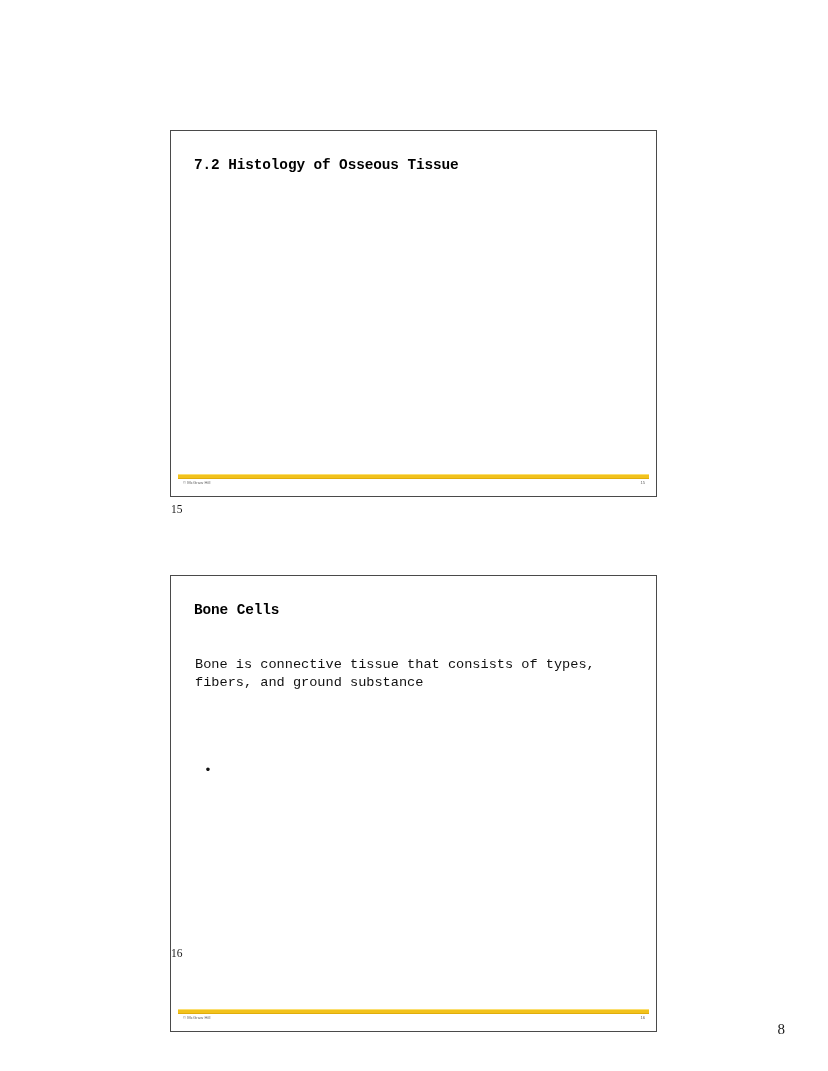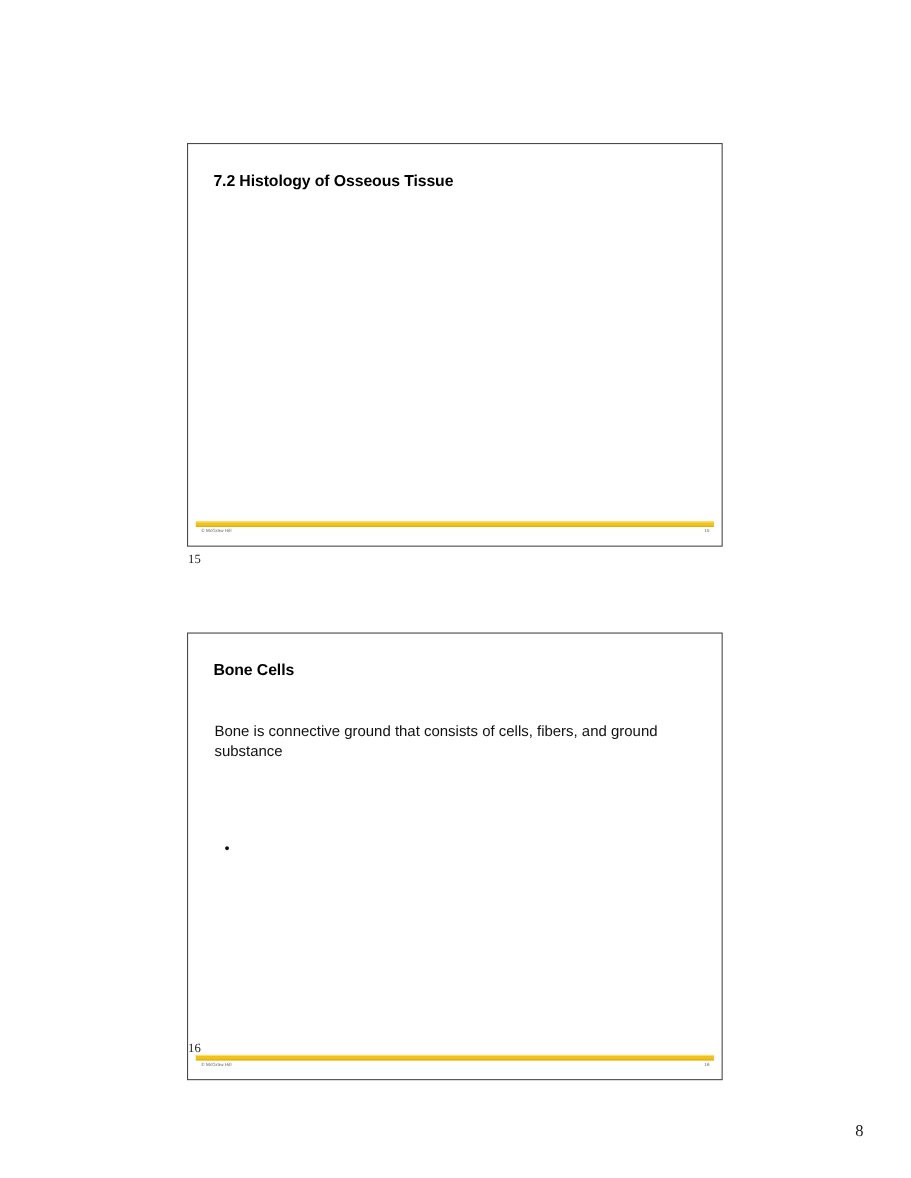--- a/index.html
+++ b/index.html
@@ -25,29 +25,30 @@
   
   .slide {
     position: absolute;
     left: 170px;
     width: 487px;
     background: #ffffff;
     border: 1.4px solid #4a4a4a;
     box-sizing: border-box;
   }
   .slide-1 { top: 130px; height: 367px; }
-  .slide-2 { top: 575px; height: 407px; }
+  .slide-2 { top: 575px; height: 457px; }
 
   .slide-body {
     position: absolute;
     left: 0;
     right: 0;
     top: 0;
     bottom: 22px;
     overflow: hidden;
+    font-family: Liberation Mono, monospace;
   }
 
   .slide-title {
     position: absolute;
     left: 23px;
     top: 26px;
     right: 20px;
     font-size: 14.4px;
     font-weight: bold;
     letter-spacing: -0.1px;
@@ -170,21 +171,21 @@
       </div>
     </div>
   </div>
 
   <div class="note-number note-1">15</div>
 
   <div class="slide slide-2">
     <div class="slide-body">
       <div class="slide-title">Bone Cells</div>
 
-      <div class="slide-text text-para-1">Bone is connective ground that consists of cells, fibers, and ground substance</div>
+      <div class="slide-text text-para-1">Bone is connective tissue that consists of types, fibers, and ground substance</div>
 
 
       <ul class="bullet-list">
         <li class="bullet-item">
           <span class="bullet-dot">•</span>
         </li>
       </ul>
     </div>
     <div class="slide-footer">
       <div class="gold-rule"></div>

